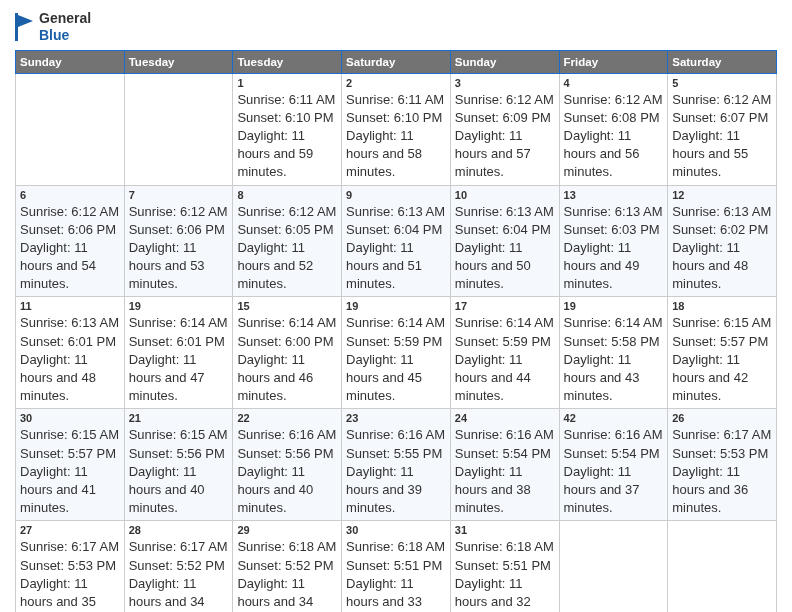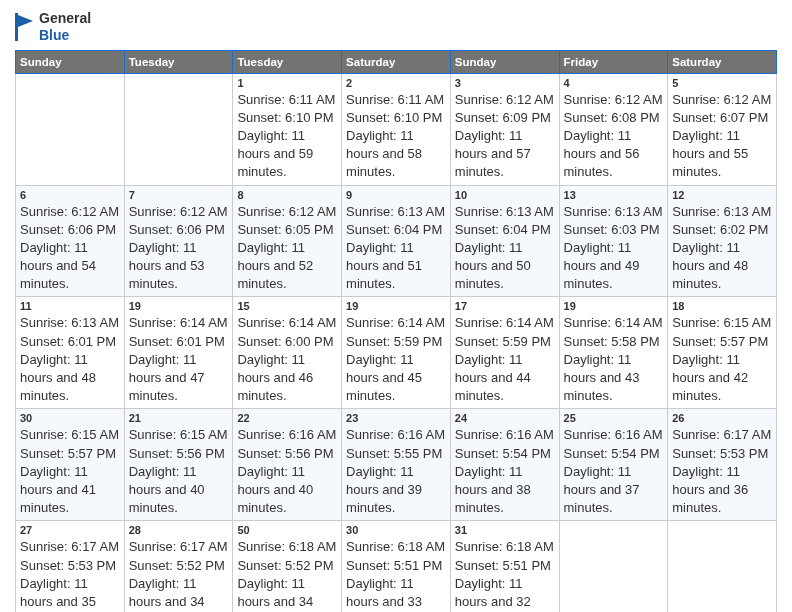--- a/index.html
+++ b/index.html
@@ -263,21 +263,21 @@
 Sunset: 5:55 PM
 Daylight: 11 hours and 39 minutes.</div>
           </td>
           <td>
             <span class="day-num">24</span>
             <div class="day-info" style="white-space: pre-line;">Sunrise: 6:16 AM
 Sunset: 5:54 PM
 Daylight: 11 hours and 38 minutes.</div>
           </td>
           <td>
-            <span class="day-num">25</span>
+            <span class="day-num">42</span>
             <div class="day-info" style="white-space: pre-line;">Sunrise: 6:16 AM
 Sunset: 5:54 PM
 Daylight: 11 hours and 37 minutes.</div>
           </td>
           <td>
             <span class="day-num">26</span>
             <div class="day-info" style="white-space: pre-line;">Sunrise: 6:17 AM
 Sunset: 5:53 PM
 Daylight: 11 hours and 36 minutes.</div>
           </td>
@@ -289,21 +289,21 @@
 Sunset: 5:53 PM
 Daylight: 11 hours and 35 minutes.</div>
           </td>
           <td>
             <span class="day-num">28</span>
             <div class="day-info" style="white-space: pre-line;">Sunrise: 6:17 AM
 Sunset: 5:52 PM
 Daylight: 11 hours and 34 minutes.</div>
           </td>
           <td>
-            <span class="day-num">50</span>
+            <span class="day-num">29</span>
             <div class="day-info" style="white-space: pre-line;">Sunrise: 6:18 AM
 Sunset: 5:52 PM
 Daylight: 11 hours and 34 minutes.</div>
           </td>
           <td>
             <span class="day-num">30</span>
             <div class="day-info" style="white-space: pre-line;">Sunrise: 6:18 AM
 Sunset: 5:51 PM
 Daylight: 11 hours and 33 minutes.</div>
           </td>

